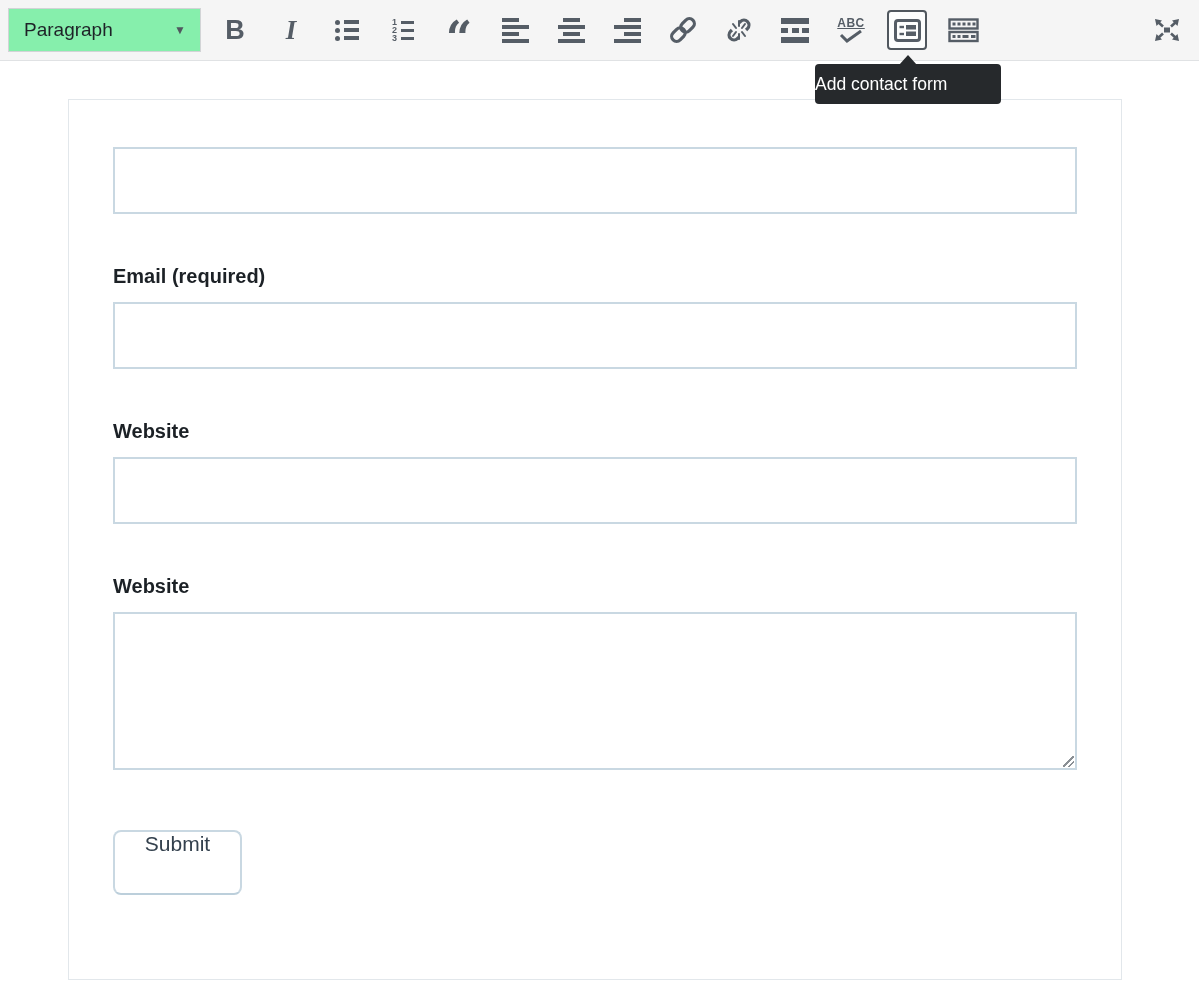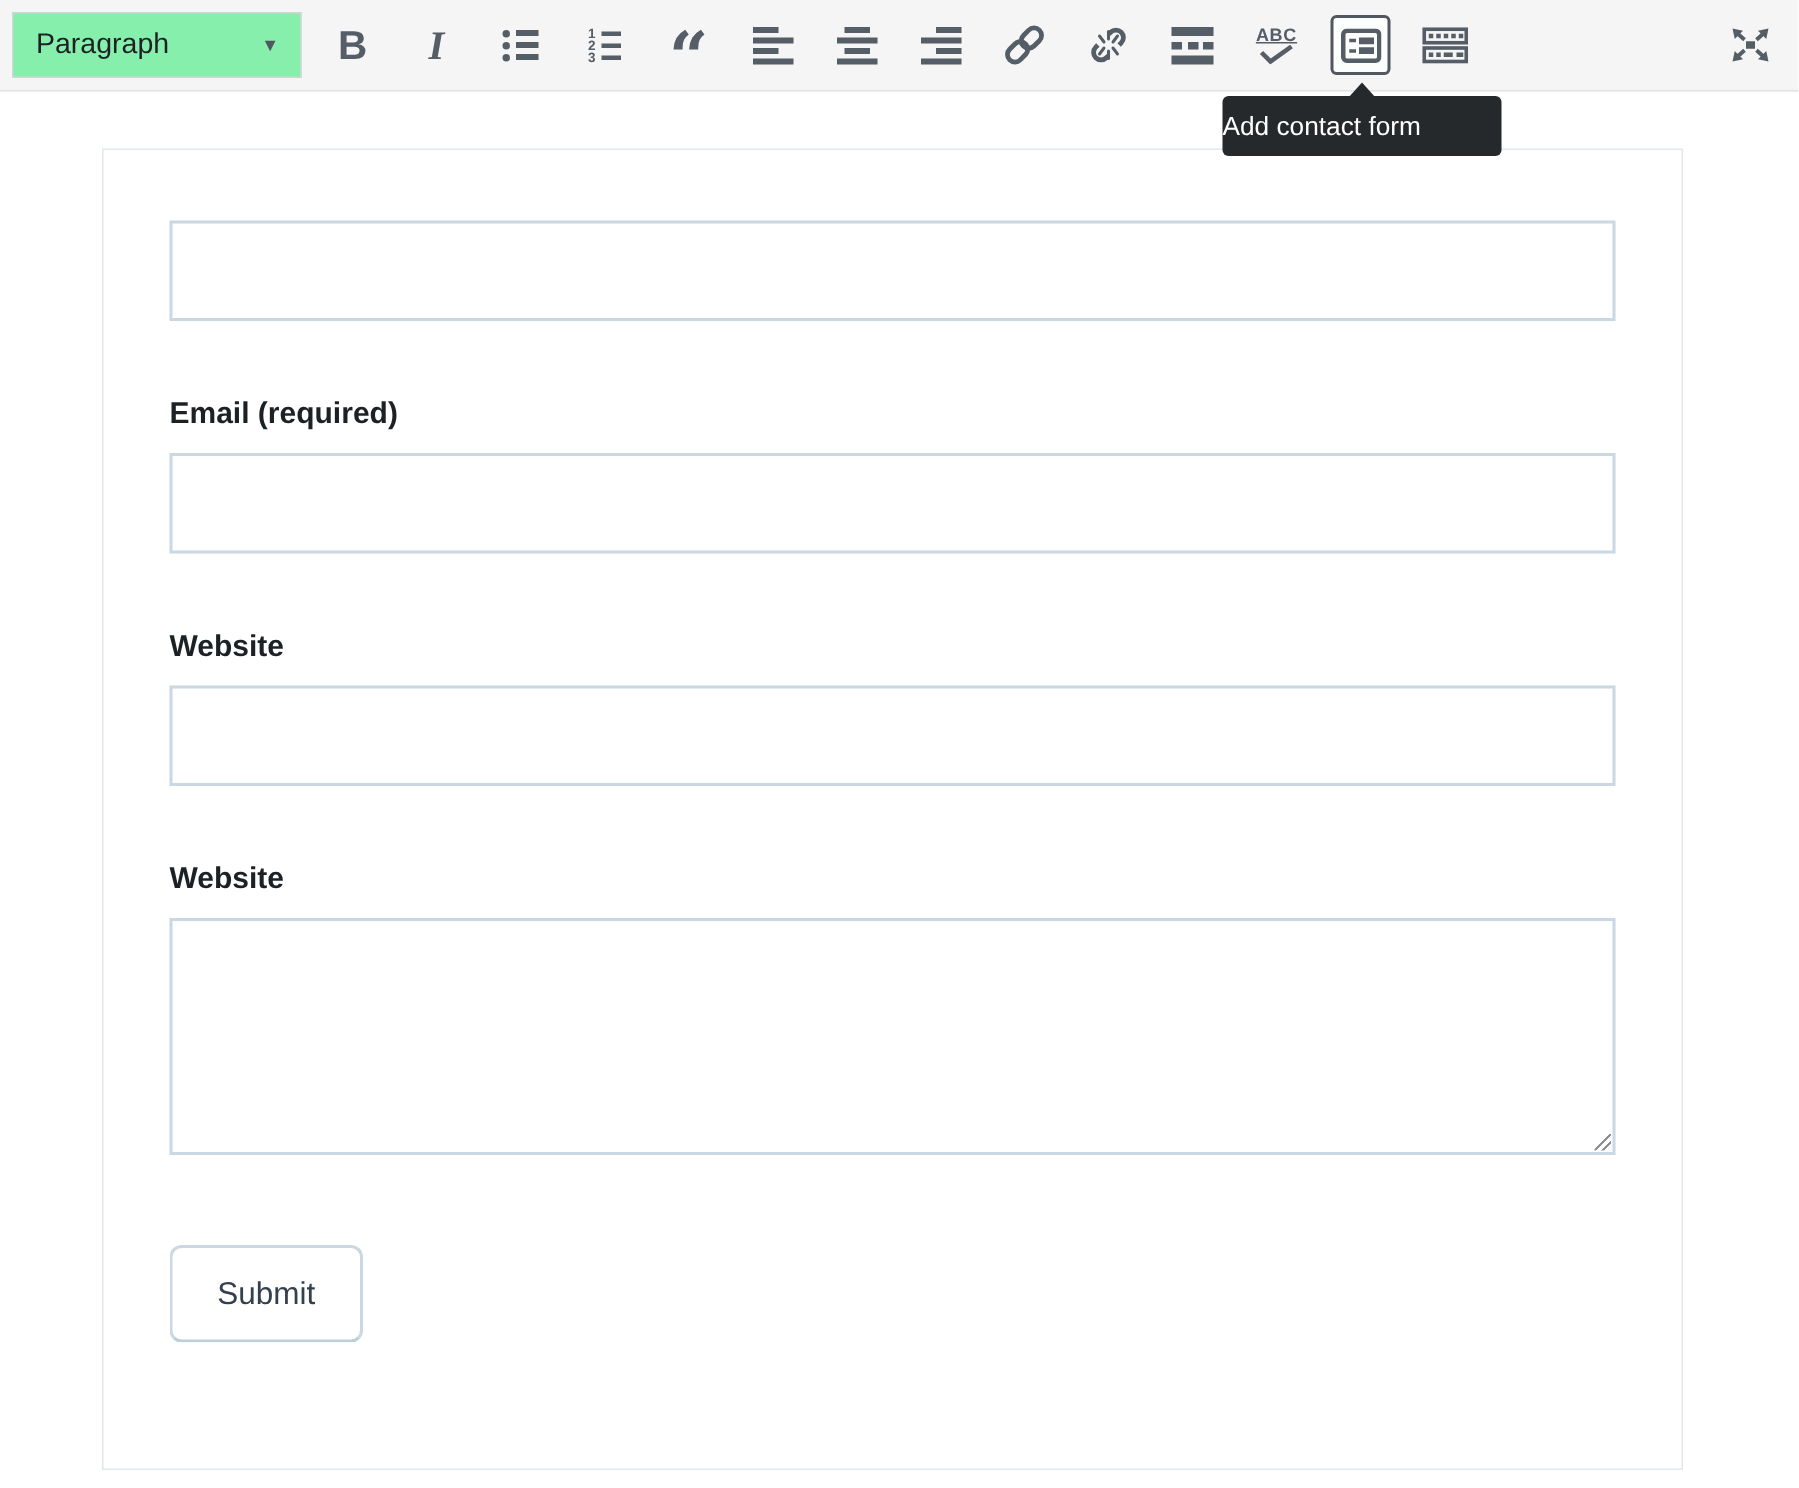--- a/index.html
+++ b/index.html
@@ -75,21 +75,21 @@
     border:2px solid #c9d8e2; resize:none; outline:none;
     font:18px "Liberation Sans",sans-serif; color:#333; padding:10px 12px; }
   .resize-handle { position:absolute; right:3px; bottom:3px; width:11px;
     height:11px; background:
       linear-gradient(135deg, transparent 0 45%, #8a8f94 45% 55%, transparent 55%) ,
       linear-gradient(135deg, transparent 0 70%, #8a8f94 70% 80%, transparent 80%);
   }
   .submit-btn { width:129px; height:65px; background:#fff;
     border:2px solid #c9d8e2; border-bottom-color:#bccfdb; border-radius:8px;
     font:400 21px "Liberation Sans",sans-serif; color:#33404d;
-    display:flex; align-items:center; justify-content:center; cursor:pointer; }
+    display:flex; justify-content:center; cursor:pointer; }
 
   .spacer { flex:1; }
   svg { display:block; }
 </style>
 </head>
 <body>
 
 <div class="toolbar">
 
   <div class="format-select">

